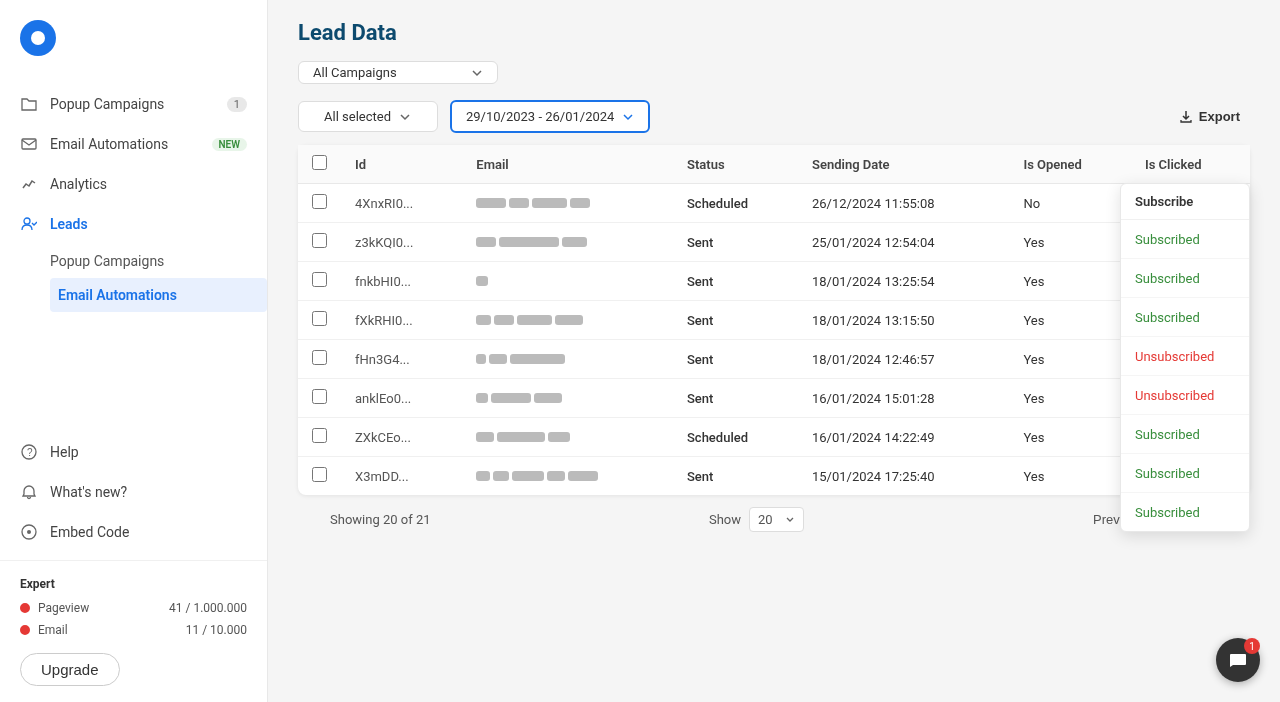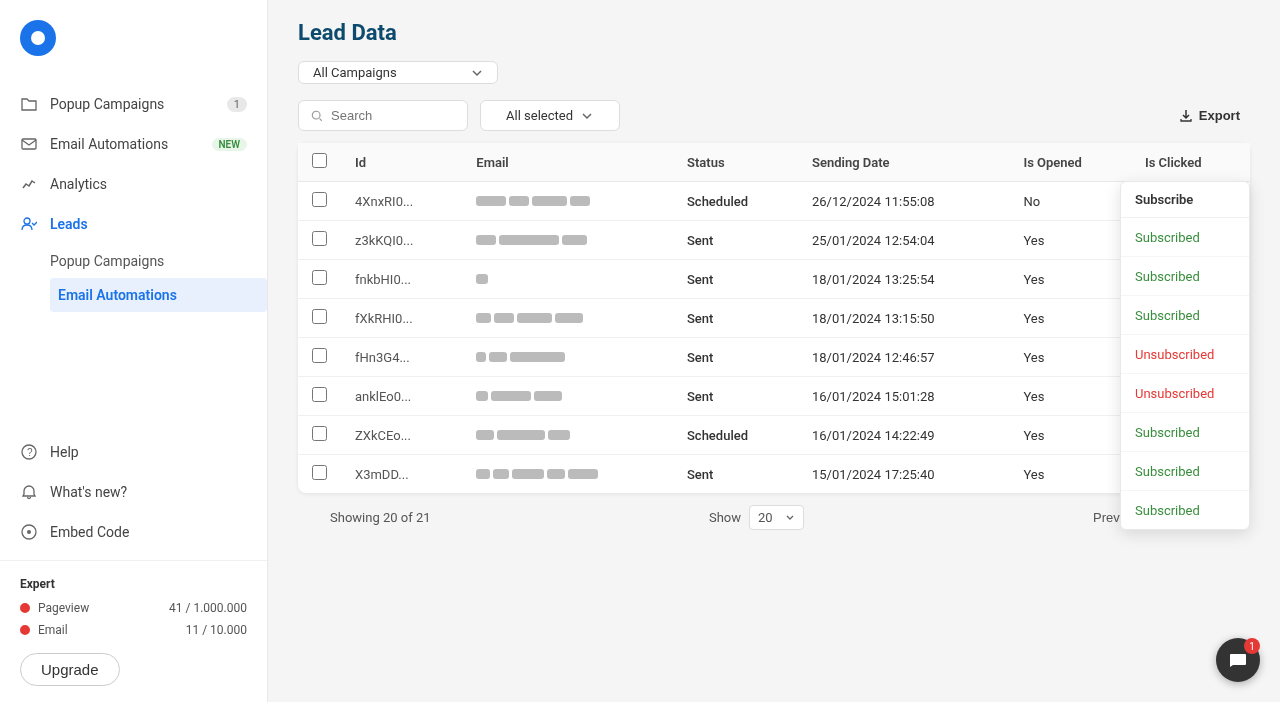--- a/index.html
+++ b/index.html
@@ -195,31 +195,30 @@
         <span>All Campaigns</span>
         <svg width="12" height="12" viewBox="0 0 12 12" fill="none">
             <path d="M2 4l4 4 4-4" stroke="#666" stroke-width="1.5" fill="none"></path>
           </svg>
       </div>
     </div>
   </div>
 
   <div class="table-area">
     <div class="table-controls">
-      <div class="search-box">
-        <svg width="14" height="14" viewBox="0 0 14 14" fill="none">
-            <circle cx="6" cy="6" r="4.5" stroke="#999" stroke-width="1.3"></circle>
-            <path d="M10 10l2.5 2.5" stroke="#999" stroke-width="1.3"></path>
-          </svg>
-        <input class="search-input" type="text" placeholder="Search" style="">
-      </div>
       <div class="status-select">
         <span>All selected</span>
         <svg width="12" height="12" viewBox="0 0 12 12" fill="none">
             <path d="M2 4l4 4 4-4" stroke="#666" stroke-width="1.5" fill="none"></path>
+          </svg>
+      </div>
+      <div class="date-picker">
+        <span>29/10/2023 - 26/01/2024</span>
+        <svg width="12" height="12" viewBox="0 0 12 12" fill="none">
+            <path d="M2 4l4 4 4-4" stroke="#1a73e8" stroke-width="1.5" fill="none"></path>
           </svg>
       </div>
       <button class="export-btn">
         <svg width="14" height="14" viewBox="0 0 14 14" fill="none">
             <path d="M7 1v8M4 6l3 3 3-3" stroke="#333" stroke-width="1.5" fill="none"></path>
             <path d="M2 10v2h10v-2" stroke="#333" stroke-width="1.3" fill="none"></path>
           </svg>
         <span>Export</span>
       </button>
     </div>

